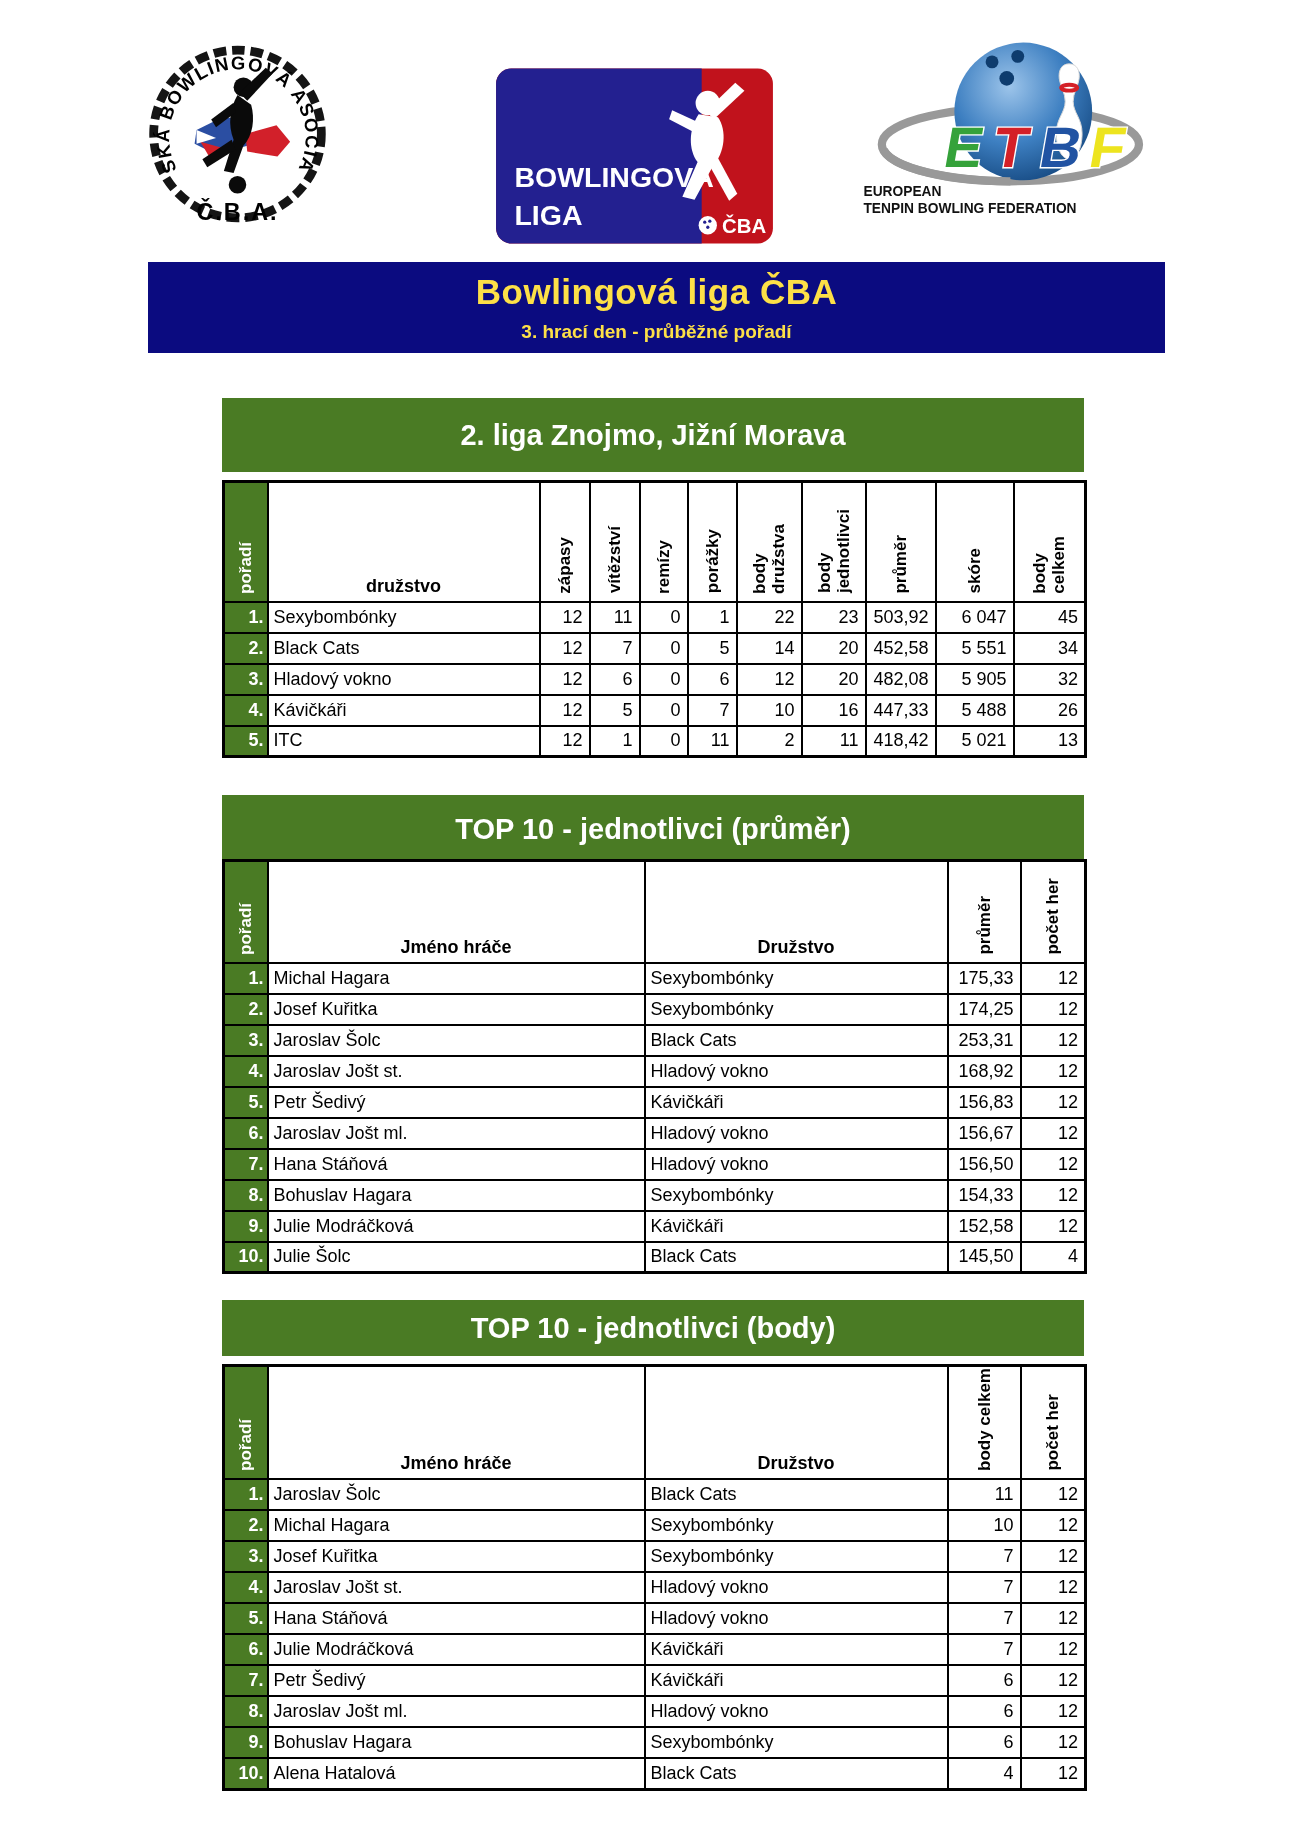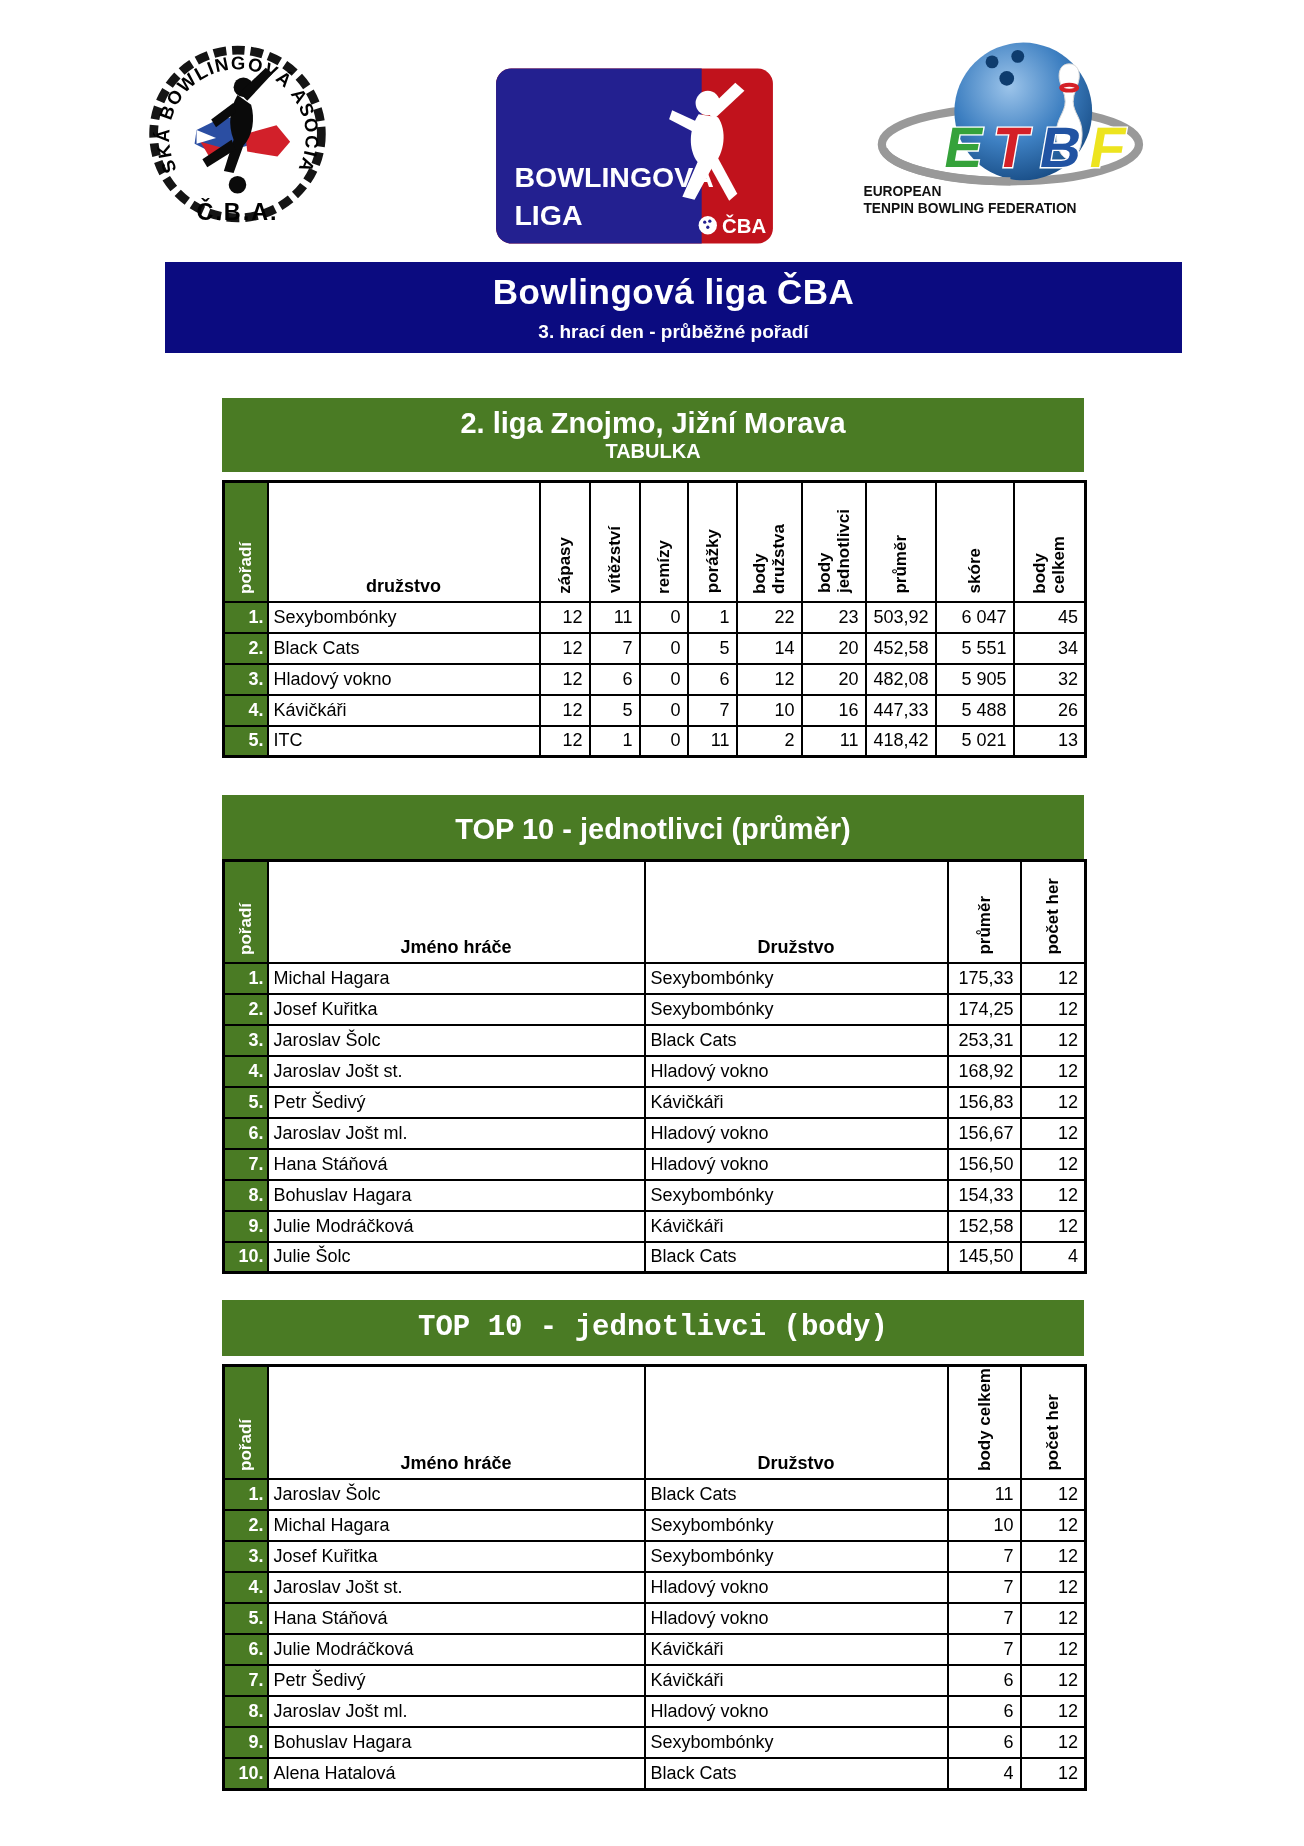--- a/index.html
+++ b/index.html
@@ -11,35 +11,35 @@
   .abs { position:absolute; }
 
   
   .logo-cba  { left:140px; top:34px;  width:195px; height:200px; }
   .logo-liga { left:492px; top:64px;  width:285px; height:184px; }
   .logo-etbf { left:848px; top:38px;  width:334px; height:180px; }
   svg text { font-family:"Liberation Sans", sans-serif; }
 
   
   .banner {
-    left:165px; top:262px; width:1017px; height:91px;
-    background:#0b0b80; color:#ffffff; text-align:center;
+    left:148px; top:262px; width:1017px; height:91px;
+    background:#0b0b80; color:#fde047; text-align:center;
   }
   .banner-title { font-size:35px; font-weight:bold; padding-top:11px; line-height:38px; letter-spacing:0.5px; }
   .banner-subtitle { font-size:19px; font-weight:bold; margin-top:10px; }
 
   
   .band {
     left:222px; width:862px; background:#4a7b24; color:#ffffff;
     text-align:center; font-weight:bold;
     display:flex; flex-direction:column; justify-content:center;
   }
   .band1 { top:398px; height:74px;text-align:center; }
   .band2 { top:795px; height:68px; }
-  .band3 { top:1300px; height:56px;font-family:Liberation Mono, monospace; }
+  .band3 { top:1300px; height:56px; }
   .band-title { font-size:29px; line-height:32px; }
   .band-sub   { font-size:20px; line-height:24px; }
 
   
   table {
     border-collapse:collapse; table-layout:fixed; background:#fff;
     border:3px solid #000;
   }
   .grid1 { left:222px; top:480px;  width:862px; }
   .grid2 { left:222px; top:859px;  width:862px; }
@@ -152,21 +152,20 @@
     </svg>
   </div>
 
   <div class="abs banner">
     <div class="banner-title">Bowlingová liga ČBA</div>
     <div class="banner-subtitle">3. hrací den - průběžné pořadí</div>
   </div>
 
   <div class="abs band band1">
     <div class="band-title">2. liga Znojmo, Jižní Morava</div>
-    <div class="band-sub">TABULKA</div>
   </div>
 
   <table class="abs grid1">
     <colgroup>
       <col style="width:44px">
         <col style="width:272px">
         <col style="width:50px">
         <col style="width:50px">
       <col style="width:48px">
         <col style="width:49px">

